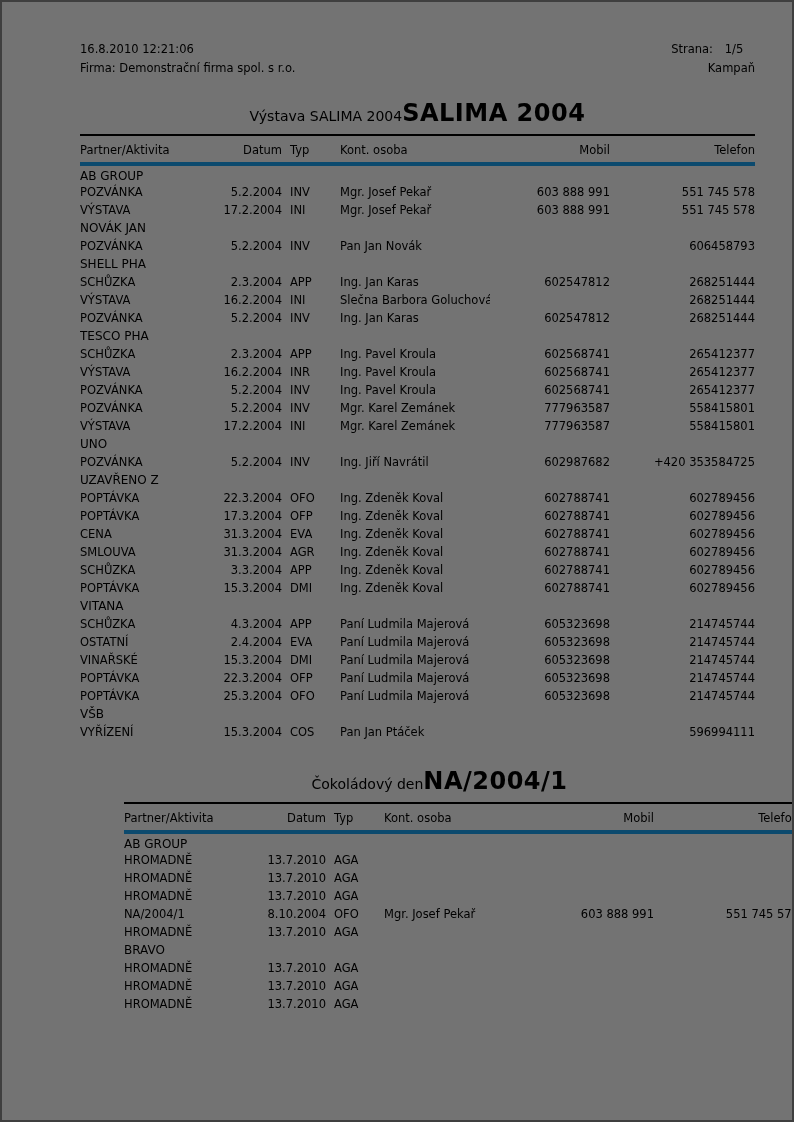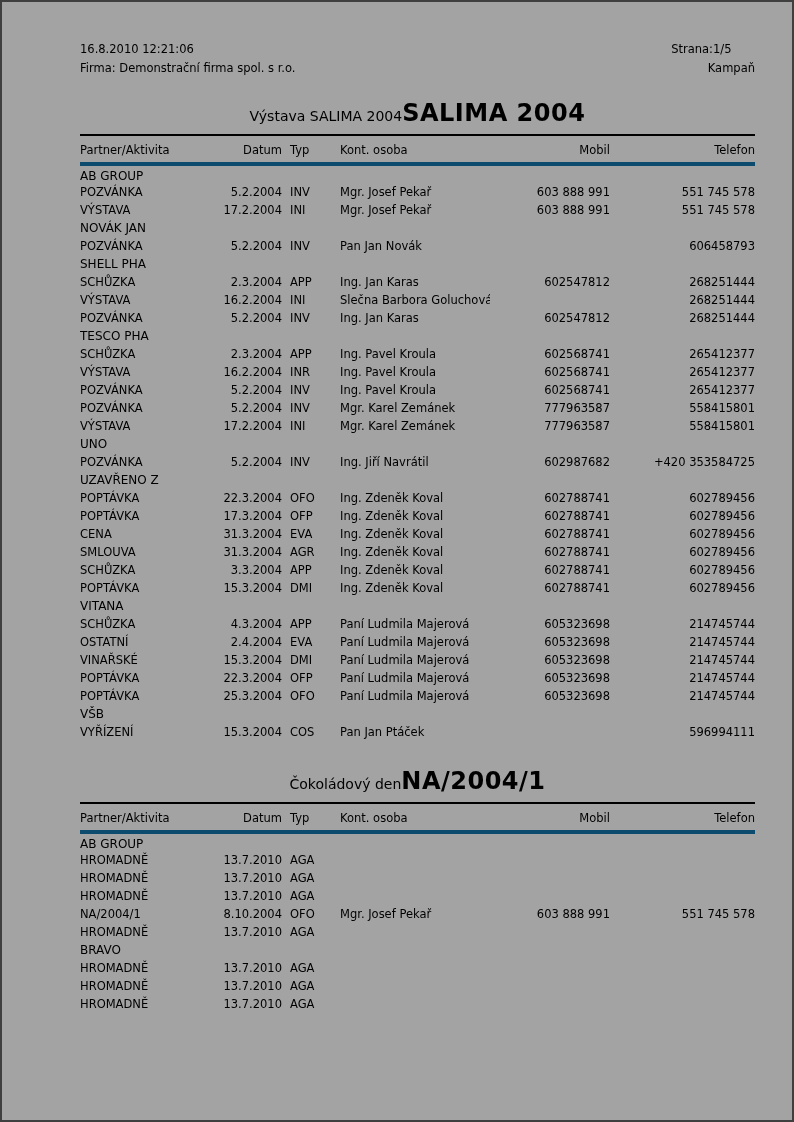--- a/index.html
+++ b/index.html
@@ -5,42 +5,42 @@
   * { margin: 0; padding: 0; box-sizing: border-box; }
   html, body { background: #ffffff; }
   body {
     font-family: "DejaVu Sans", "Liberation Sans", sans-serif;
     color: #000000;
     width: 794px;
   }
   .page {
     width: 794px;
     height: 1122px;
-    background: #a3a3a3;
+    background: #737373;
     border: 2px solid #3f3f3f;
     position: relative;
     overflow: hidden;
   }
   .content {
     position: absolute;
     left: 78px;
     top: 38px;
     width: 675px;
   }
   .report-header {
     display: flex;
     justify-content: space-between;
     font-size: 11.5px;
     line-height: 19px;
   }
   .report-header .right { text-align: right; }
-  .page-val { display: inline-block; min-width: 42px; text-align: left; }
+  .page-val { display: inline-block; min-width: 42px; text-align: center; }
 
   .section { margin-top: 21px; }
-  .section + .section { margin-top: 26px; }
+  .section + .section { margin-top: 26px; margin-left: 44px; }
   .section-title-row {
     display: flex;
     justify-content: center;
     align-items: baseline;
     margin-bottom: 7px;
   }
   .section-title-left { font-size: 14px; }
   .section-title-right { font-size: 24px; font-weight: bold; letter-spacing: 0.5px; }
 
   table.data-table {

